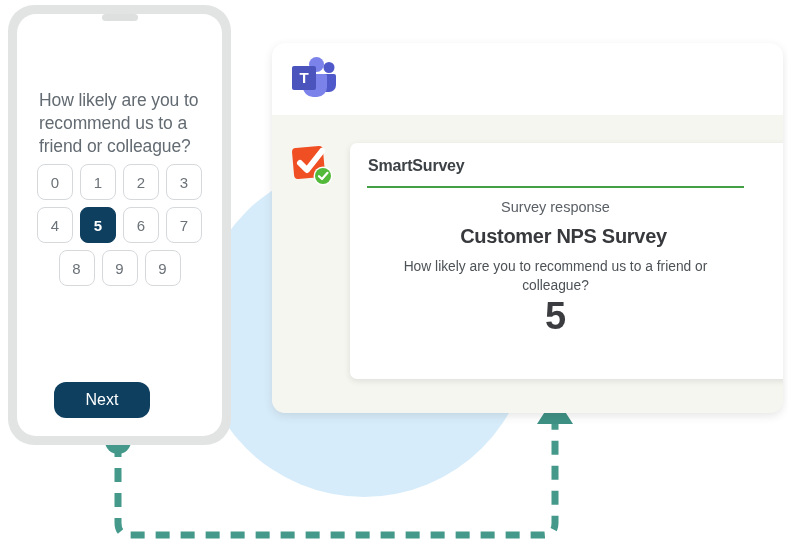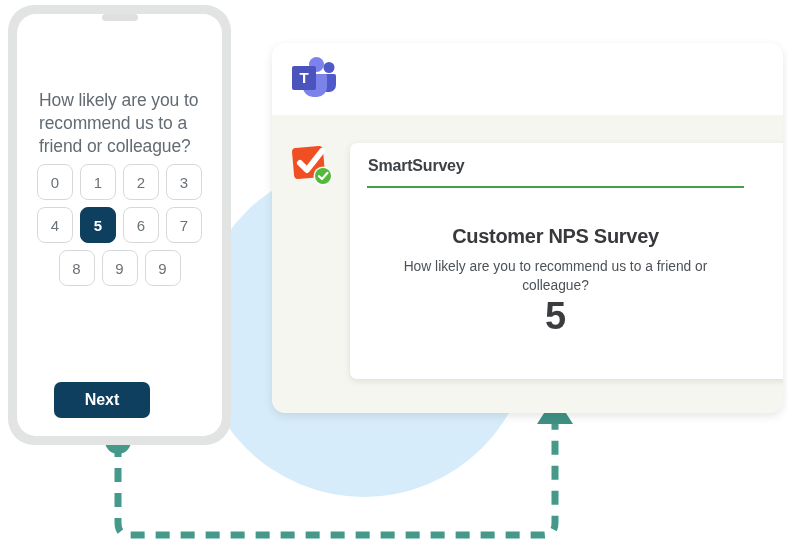--- a/index.html
+++ b/index.html
@@ -116,24 +116,24 @@
     font-weight: bold;
   }
   #next-btn {
     position: absolute;
     left: 37px;
     top: 368px;
     width: 96px;
     height: 36px;
     background: #0e3f5f;
     border: none;
-    border-radius: 7px;
+    border-radius: 12px;
     color: #ffffff;
     font-size: 16px;
-    font-weight: bold;
+    font-weight: normal;
     font-family: "Liberation Sans", sans-serif;
     cursor: pointer;
   }
 
   
   #teams-card {
     position: absolute;
     left: 272px;
     top: 43px;
     width: 511px;
@@ -198,21 +198,21 @@
     position: absolute;
     left: 0;
     top: 56px;
     width: 411px;
     text-align: center;
     font-size: 14.5px;
     color: #5a6066;
   }
   #survey-title {
     position: absolute;
-    left: 0;
+    left: 8px;
     top: 82px;
     width: 411px;
     text-align: center;
     font-size: 20px;
     font-weight: bold;
     color: #37393c;
     letter-spacing: -0.3px;
   }
   #response-question {
     position: absolute;
@@ -297,20 +297,21 @@
         <rect x="1" y="2" width="31" height="31" rx="4" fill="#f04e23" transform="rotate(-5 16.5 17.5)"></rect>
         <path d="M8 18 L15 25 L30 6" fill="none" stroke="#ffffff" stroke-width="6" stroke-linecap="round" stroke-linejoin="round"></path>
         <circle cx="31" cy="31" r="9.5" fill="#ffffff"></circle>
         <circle cx="31" cy="31" r="8" fill="#53b93a"></circle>
         <path d="M27 31.2 L30 34 L35.5 27.8" fill="none" stroke="#ffffff" stroke-width="2.2" stroke-linecap="round" stroke-linejoin="round"></path>
       </svg>
 
       <div id="response-card">
         <div id="app-name">SmartSurvey</div>
         <div id="green-rule"></div>
+        <div id="response-label">Survey response</div>
         <div id="survey-title">Customer NPS Survey</div>
         <div id="response-question">How likely are you to recommend us to a friend or colleague?</div>
         <div id="response-value">5</div>
       </div>
     </div>
   </div>
 
 </div>
 
 </body></html>

